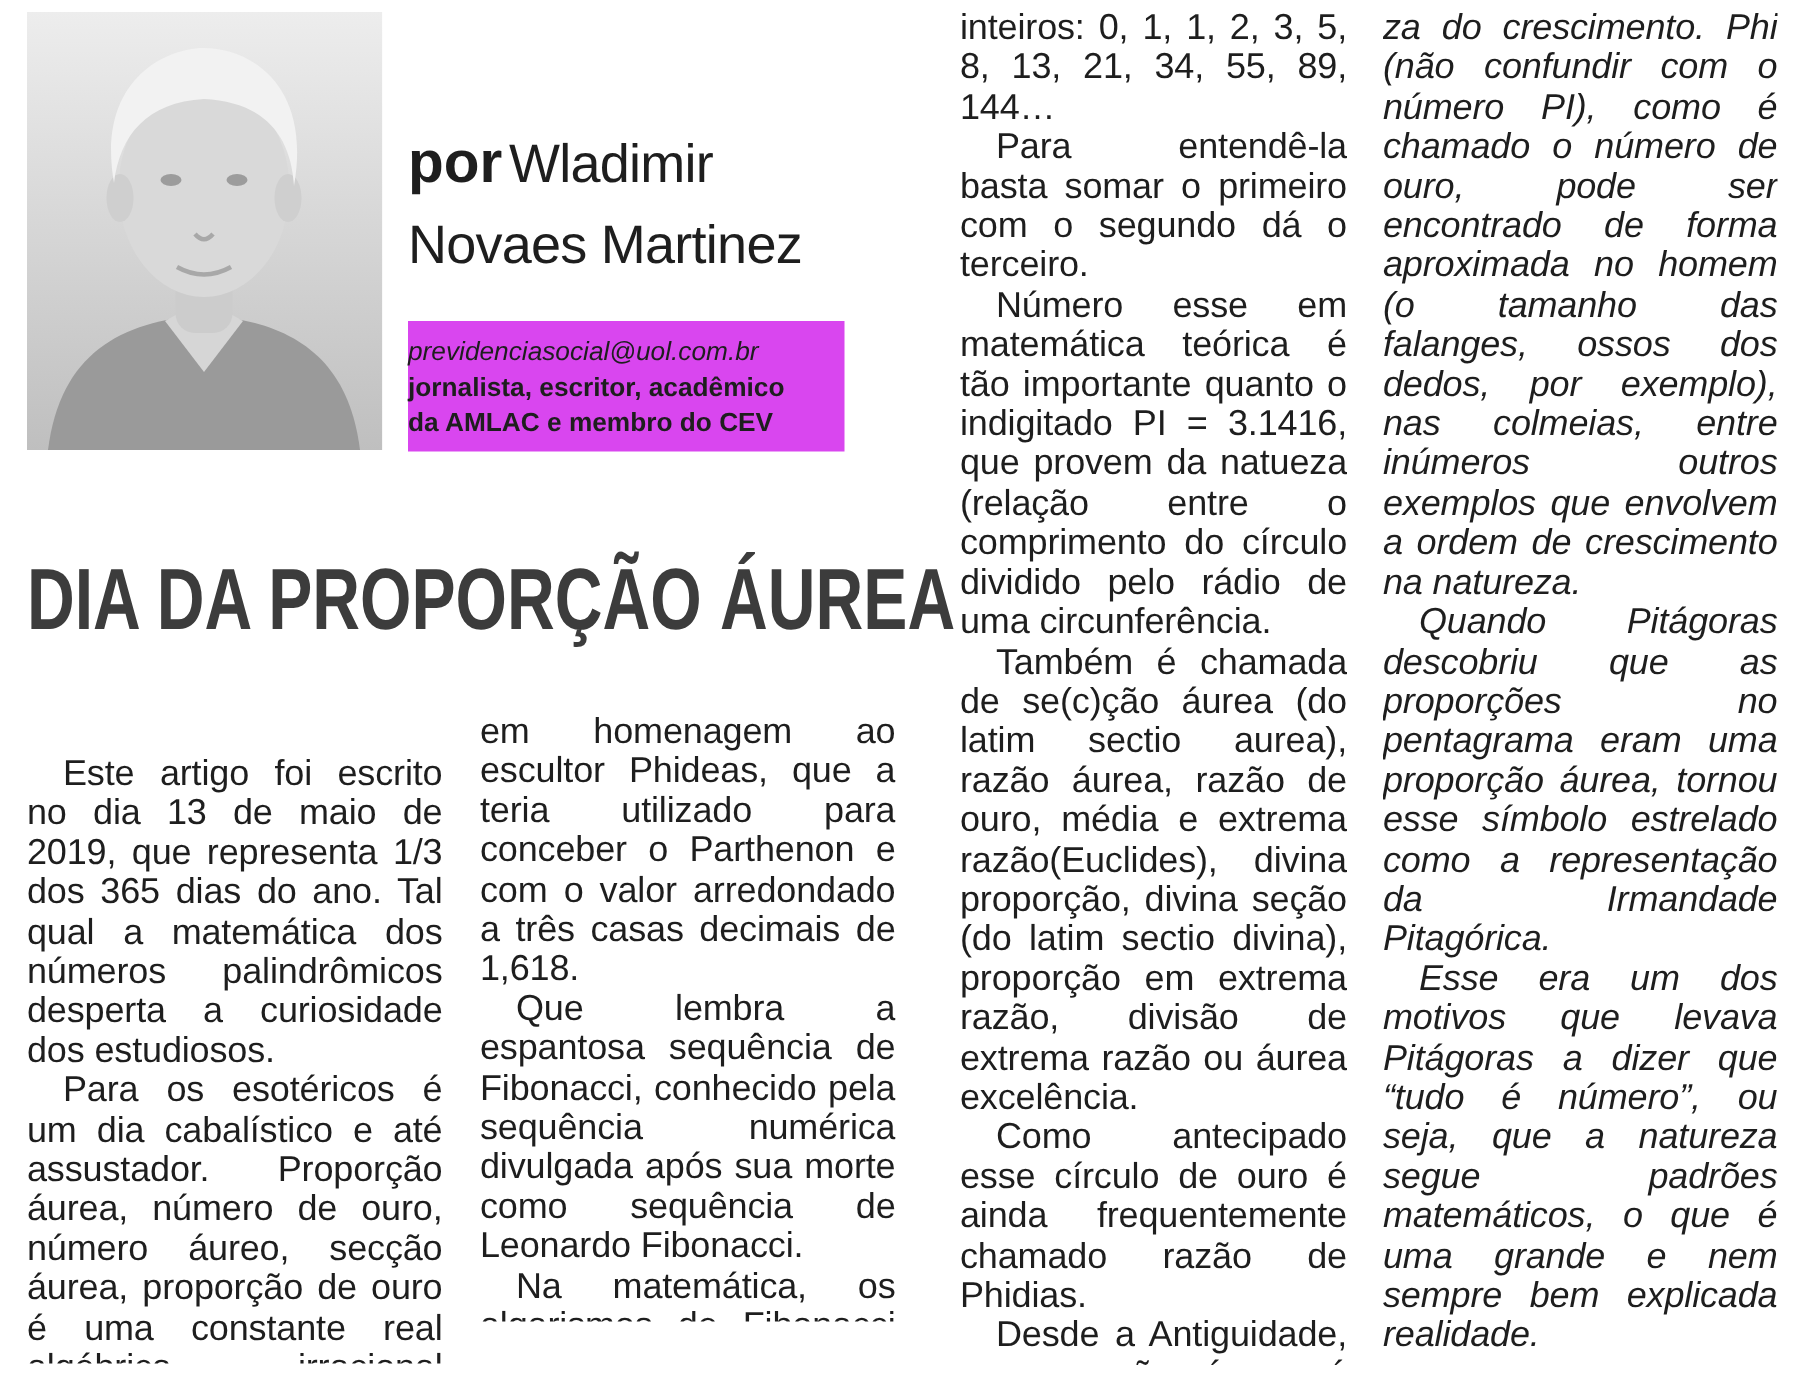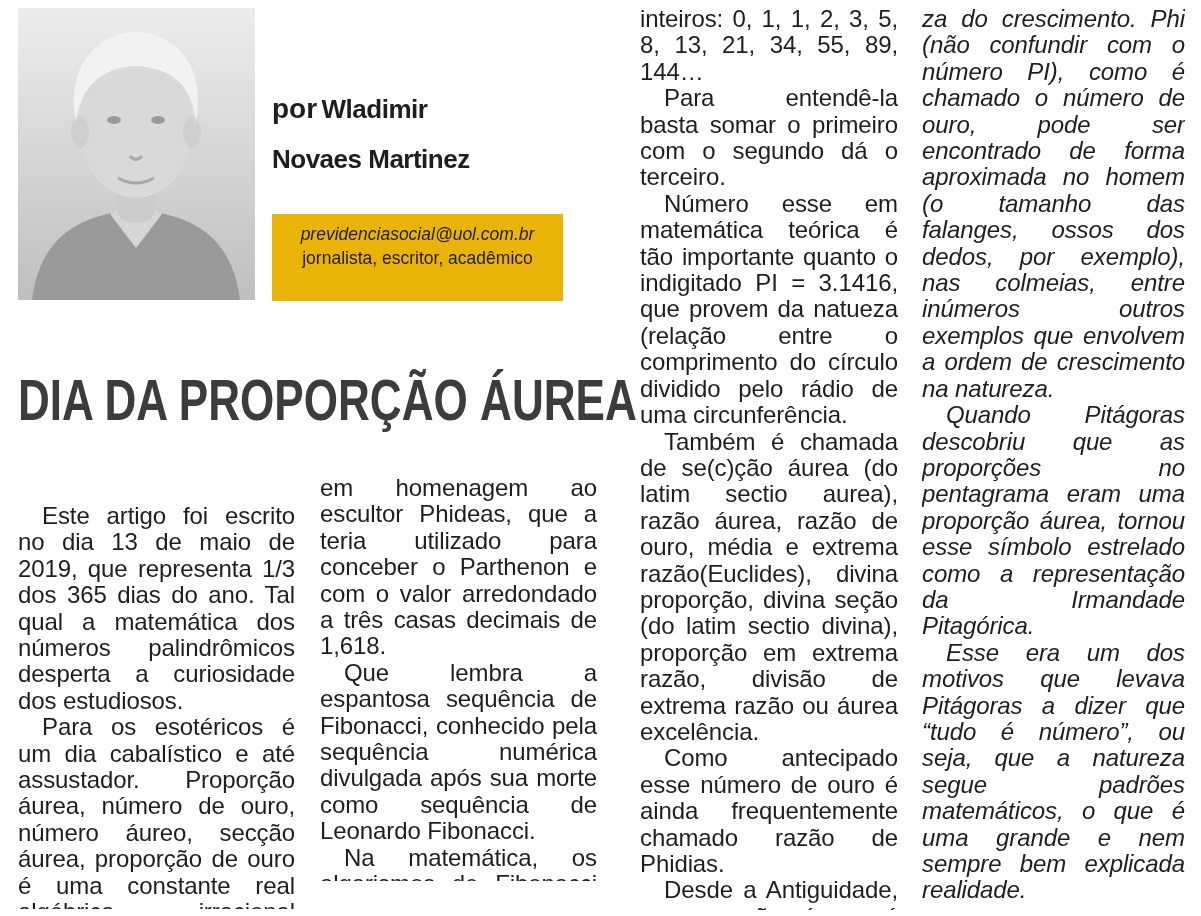--- a/index.html
+++ b/index.html
@@ -16,33 +16,33 @@
   
   .photo {
     position:absolute; left:18px; top:8px;
     width:237px; height:292px;
     overflow:hidden;
   }
 
   
   .byline { position:absolute; left:272px; top:86px; }
   .byline-line { line-height:46px; white-space:nowrap; }
-  .byline .prefix { font-weight:700; font-size:28px; }
-  .byline .name { font-weight:700; font-size:26px; letter-spacing:-0.5px;margin-top:48px; }
+  .byline .prefix { font-weight:700; font-size:39px; }
+  .byline .name { font-weight:400; font-size:36px; letter-spacing:-0.5px;margin-top:48px; }
 
   
   .contact-box {
     position:absolute; left:272px; top:214px;
     width:291px; height:87px;
-    background:#eab308;
-    text-align:center;
+    background:#d946ef;
+    text-align:left;
     padding-top:7px;
   }
   .contact-box .email { font-style:italic; font-size:17.5px; line-height:26px; }
-  .contact-box .cred  { font-weight:400; font-size:17.5px; line-height:23px; }
+  .contact-box .cred  { font-weight:700; font-size:17.5px; line-height:23px; }
 
   
   .title {
     position:absolute; left:18px; top:366px;
     font-size:58px; font-weight:700;
     color:#3c3c3c;
     letter-spacing:0;
     white-space:nowrap;
     transform:scaleX(0.76);
     transform-origin:left top;
@@ -106,41 +106,42 @@
       <span class="name">Wladimir</span>
     </div>
     <div class="byline-line">
       <span class="name">Novaes Martinez</span>
     </div>
   </div>
 
   <div class="contact-box">
     <div class="email">previdenciasocial@uol.com.br</div>
     <div class="cred">jornalista, escritor, acadêmico</div>
+    <div class="cred">da AMLAC e membro do CEV</div>
   </div>
 
   <h1 class="title">DIA DA PROPORÇÃO ÁUREA</h1>
 
   <div class="col col1">
     <p>Este artigo foi escrito no dia 13 de maio de 2019, que representa 1/3 dos 365 dias do ano. Tal qual a matemática dos números palindrômicos desperta a curiosidade dos estudiosos.</p>
     <p>Para os esotéricos é um dia cabalístico e até assustador. Proporção áurea, número de ouro, número áureo, secção áurea, proporção de ouro é uma constante real algébrica irracional denotada pela letra grega (PHI),</p>
   </div>
 
   <div class="col col2">
     <p class="cont">em homenagem ao escultor Phideas, que a teria utilizado para conceber o Parthenon e com o valor arredondado a três casas decimais de 1,618.</p>
     <p>Que lembra a espantosa sequência de Fibonacci, conhecido pela sequência numérica divulgada após sua morte como sequência de Leonardo Fibonacci.</p>
     <p>Na matemática, os algarismos de Fibonacci são os números que compõe a seguinte sucessão de números</p>
   </div>
 
   <div class="col col3">
     <p class="cont">inteiros: 0, 1, 1, 2, 3, 5, 8, 13, 21, 34, 55, 89, 144…</p>
     <p>Para entendê-la basta somar o primeiro com o segundo dá o terceiro.</p>
     <p>Número esse em matemática teórica é tão importante quanto o indigitado PI = 3.1416, que provem da natueza (relação entre o comprimento do círculo dividido pelo rádio de uma circunferência.</p>
     <p>Também é chamada de se(c)ção áurea (do latim sectio aurea), razão áurea, razão de ouro, média e extrema razão(Euclides), divina proporção, divina seção (do latim sectio divina), proporção em extrema razão, divisão de extrema razão ou áurea excelência.</p>
-    <p>Como antecipado esse número de ouro é ainda frequentemente chamado razão de Phidias.</p>
+    <p>Como antecipado esse círculo de ouro é ainda frequentemente chamado razão de Phidias.</p>
     <p>Desde a Antiguidade, a proporção áurea é usada na arte. É frequente a sua utilização em pinturas renascentistas, como as do mestre Giotto. Este número está envolvido com a nature-</p>
   </div>
 
   <div class="col col4">
     <p class="cont">za do crescimento. Phi (não confundir com o número PI), como é chamado o número de ouro, pode ser encontrado de forma aproximada no homem (o tamanho das falanges, ossos dos dedos, por exemplo), nas colmeias, entre inúmeros outros exemplos que envolvem a ordem de crescimento na natureza.</p>
     <p>Quando Pitágoras descobriu que as proporções no pentagrama eram uma proporção áurea, tornou esse símbolo estrelado como a representação da Irmandade Pitagórica.</p>
     <p>Esse era um dos motivos que levava Pitágoras a dizer que “tudo é número”, ou seja, que a natureza segue padrões matemáticos, o que é uma grande e nem sempre bem explicada realidade.</p>
   </div>
 
 </div>

